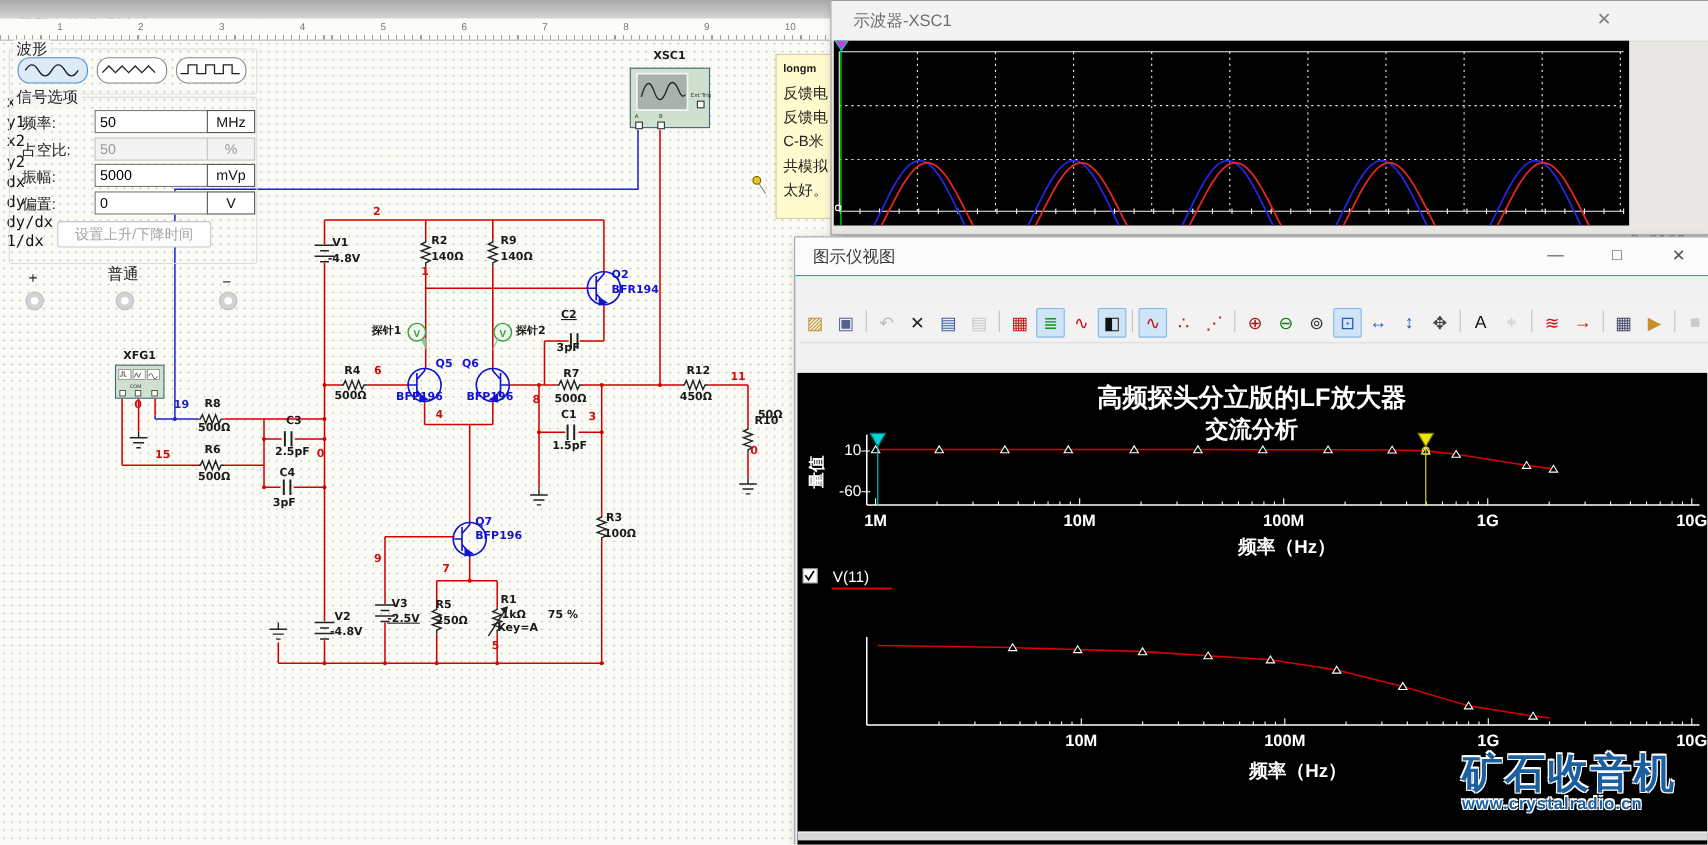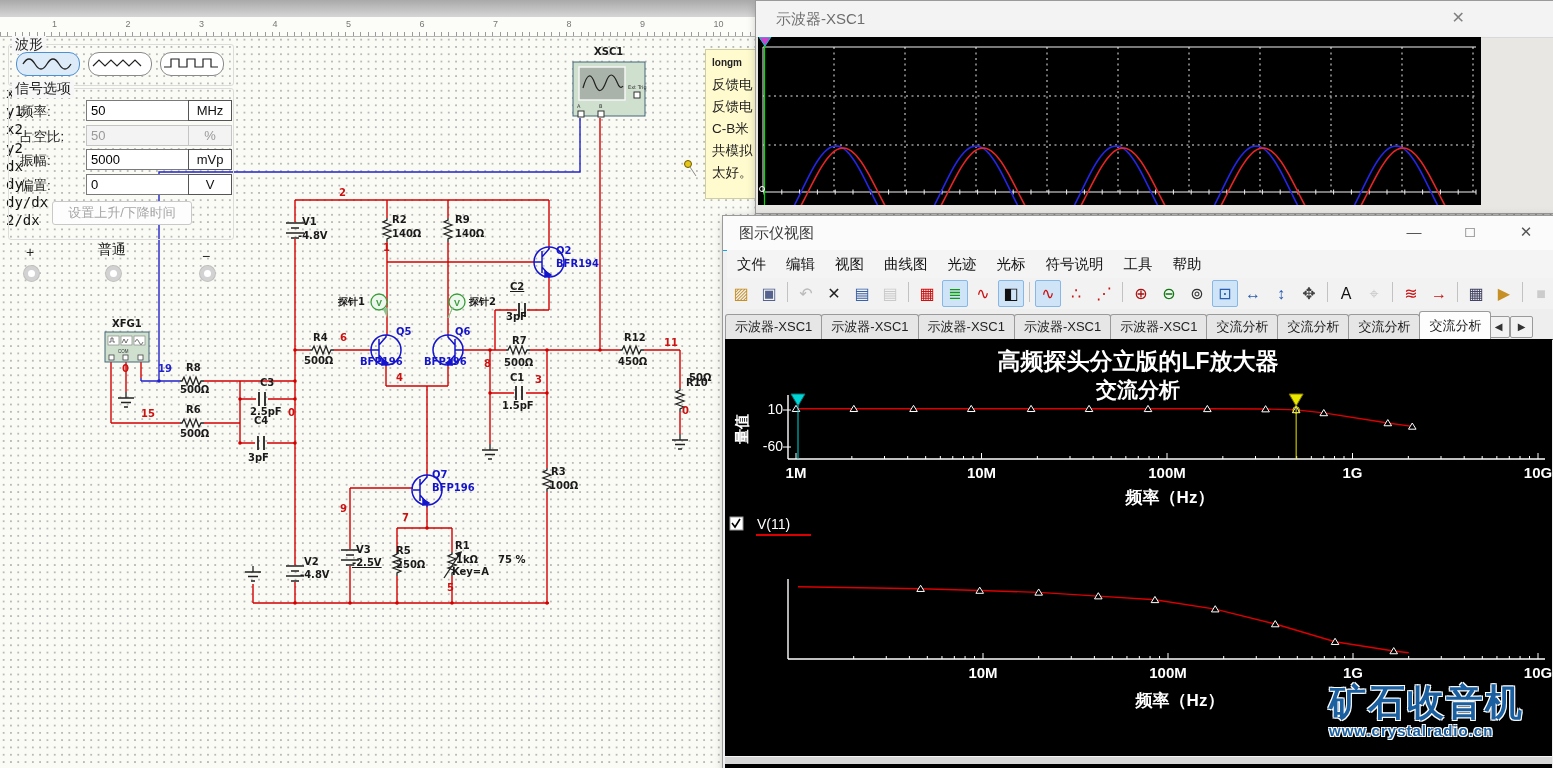--- a/index.html
+++ b/index.html
@@ -263,38 +263,38 @@
       <div class="slabel k" style="left: 112px; top: 282px;">XFG1</div>
       <div class="slabel n" style="left: 122px; top: 327px;">0</div>
       <div class="slabel nb" style="left: 158px; top: 327px;">19</div>
       <div class="slabel n" style="left: 141px; top: 372px;">15</div>
       <div class="slabel k" style="left: 186px; top: 326px;">R8</div>
       <div class="slabel k" style="left: 180px; top: 348px;">500Ω</div>
       <div class="slabel k" style="left: 186px; top: 368px;">R6</div>
       <div class="slabel k" style="left: 180px; top: 392px;">500Ω</div>
       <div class="slabel k" style="left: 260px; top: 341px;">C3</div>
       <div class="slabel k" style="left: 250px; top: 370px;">2.5pF</div>
-      <div class="slabel k" style="left: 254px; top: 379px;">C4</div>
+      <div class="slabel k" style="left: 254px; top: 389px;">C4</div>
       <div class="slabel k" style="left: 248px; top: 416px;">3pF</div>
       <div class="slabel n" style="left: 288px; top: 371px;">0</div>
       <div class="slabel k" style="left: 313px; top: 296px;">R4</div>
       <div class="slabel k" style="left: 304px; top: 319px;">500Ω</div>
       <div class="slabel n" style="left: 340px; top: 296px;">6</div>
       <div class="slabel k" style="left: 302px; top: 180px;">V1</div>
       <div class="slabel k" style="left: 298px; top: 194px;">-4.8V</div>
       <div class="slabel n" style="left: 339px; top: 151px;">2</div>
       <div class="slabel k" style="left: 392px; top: 178px;">R2</div>
       <div class="slabel k" style="left: 392px; top: 192px;">140Ω</div>
       <div class="slabel n" style="left: 383px; top: 206px;">1</div>
       <div class="slabel k" style="left: 455px; top: 178px;">R9</div>
       <div class="slabel k" style="left: 455px; top: 192px;">140Ω</div>
       <div class="slabel k" style="left: 338px; top: 260px;">探针1</div>
       <div class="slabel k" style="left: 469px; top: 260px;">探针2</div>
       <div class="slabel q" style="left: 396px; top: 290px;">Q5</div>
-      <div class="slabel q" style="left: 420px; top: 290px; margin-left: 35px;">Q6</div>
+      <div class="slabel q" style="left: 420px; top: 290px;">Q6</div>
       <div class="slabel q" style="left: 360px; top: 320px;">BFP196</div>
       <div class="slabel q" style="left: 424px; top: 320px;">BFP196</div>
       <div class="slabel q" style="left: 556px; top: 209px;">Q2</div>
       <div class="slabel q" style="left: 556px; top: 222px;">BFR194</div>
       <div class="slabel k" style="left: 510px; top: 245px; text-decoration: underline;">C2</div>
       <div class="slabel k" style="left: 506px; top: 275px;">3pF</div>
       <div class="slabel n" style="left: 396px; top: 336px;">4</div>
       <div class="slabel n" style="left: 484px; top: 322px;">8</div>
       <div class="slabel k" style="left: 510px; top: 336px;">C1</div>
       <div class="slabel k" style="left: 502px; top: 364px;">1.5pF</div>
@@ -398,26 +398,21 @@
     </div>
   </div>
 
   <div id="grapherwin" class="win">
     <div id="g-titlebar">
       <span id="g-title">图示仪视图</span>
       <span id="g-min" class="g-ctl">—</span>
       <span id="g-max" class="g-ctl">□</span>
       <span id="g-close" class="g-ctl">✕</span>
     </div>
-    <div id="g-menubar"><span class="gmenu">文件</span><span class="gmenu">编辑</span><span class="gmenu">视图</span><span class="gmenu">曲线图</span><span class="gmenu">光迹</span><span class="gmenu">光标</span><span class="gmenu">符号说明</span><span class="gmenu">工具</span><span class="gmenu">帮助</span></div>
     <div id="g-toolbar"><span class="ticon" style="color: rgb(198, 144, 38);">▨</span><span class="ticon" style="color: rgb(85, 98, 143);">▣</span><span class="tsep"></span><span class="ticon dis" style="color: rgb(119, 119, 119);">↶</span><span class="ticon" style="color: rgb(34, 34, 34);">✕</span><span class="ticon" style="color: rgb(58, 98, 168);">▤</span><span class="ticon dis" style="color: rgb(153, 153, 153);">▤</span><span class="tsep"></span><span class="ticon" style="color: rgb(204, 17, 17);">▦</span><span class="ticon act" style="color: rgb(17, 153, 17);">≣</span><span class="ticon" style="color: rgb(204, 17, 17);">∿</span><span class="ticon act" style="color: rgb(17, 17, 17);">◧</span><span class="tsep"></span><span class="ticon act" style="color: rgb(204, 17, 17);">∿</span><span class="ticon" style="color: rgb(204, 17, 17);">∴</span><span class="ticon" style="color: rgb(204, 17, 17);">⋰</span><span class="tsep"></span><span class="ticon" style="color: rgb(170, 17, 17);">⊕</span><span class="ticon" style="color: rgb(17, 119, 17);">⊖</span><span class="ticon" style="color: rgb(51, 51, 51);">⊚</span><span class="ticon act" style="color: rgb(42, 93, 176);">⊡</span><span class="ticon" style="color: rgb(42, 93, 176);">↔</span><span class="ticon" style="color: rgb(42, 93, 176);">↕</span><span class="ticon" style="color: rgb(68, 68, 68);">✥</span><span class="tsep"></span><span class="ticon" style="color: rgb(17, 17, 17);">A</span><span class="ticon dis" style="color: rgb(153, 153, 153);">⌖</span><span class="tsep"></span><span class="ticon" style="color: rgb(204, 17, 17);">≋</span><span class="ticon" style="color: rgb(204, 17, 17);">→</span><span class="tsep"></span><span class="ticon" style="color: rgb(68, 68, 102);">▦</span><span class="ticon" style="color: rgb(198, 144, 38);">▶</span><span class="tsep"></span><span class="ticon dis" style="color: rgb(160, 160, 160);">■</span></div>
-    <div id="g-tabs">
-      <span class="gtab">示波器-XSC1</span><span class="gtab">示波器-XSC1</span><span class="gtab">示波器-XSC1</span><span class="gtab">示波器-XSC1</span><span class="gtab">示波器-XSC1</span><span class="gtab">交流分析</span><span class="gtab">交流分析</span><span class="gtab">交流分析</span><span class="gtab active">交流分析</span><span id="tab-left" class="tab-arrow">◀</span>
-      <span id="tab-right" class="tab-arrow">▶</span>
-    </div>
     <div id="g-content">
       <svg id="plots-svg" width="827" height="430" viewBox="0 0 827 430">
           <text x="413" y="30" fill="#fff" font-size="23" text-anchor="middle" font-family="&quot;Liberation Sans&quot;,sans-serif" font-weight="700">高频探头分立版的LF放大器</text>
           <text x="413" y="58" fill="#fff" font-size="21" text-anchor="middle" font-family="&quot;Liberation Sans&quot;,sans-serif" font-weight="700">交流分析</text>
           <text fill="#fff" font-size="15" text-anchor="middle" font-weight="700" transform="translate(22,90) rotate(-90)" font-family="&quot;Liberation Sans&quot;,sans-serif">量值</text>
           <line x1="63" y1="56" x2="63" y2="120" stroke="#fff" stroke-width="1.4"></line>
           <line x1="63" y1="120" x2="820" y2="120" stroke="#fff" stroke-width="1.4"></line>
           <text x="58" y="75" fill="#fff" font-size="14" text-anchor="end" font-family="&quot;Liberation Sans&quot;,sans-serif" font-weight="400">10</text>
           <text x="58" y="112.03" fill="#fff" font-size="14" text-anchor="end" font-family="&quot;Liberation Sans&quot;,sans-serif" font-weight="400">-60</text>
           <line x1="58" y1="71" x2="66" y2="71" stroke="#fff"></line>
@@ -578,21 +573,21 @@
         </div>
         <div class="crow">
           <span class="clabel">dy</span>
           <span class="cvalue">-2.9197</span>
         </div>
         <div class="crow">
           <span class="clabel">dy/dx</span>
           <span class="cvalue">-5.8887n</span>
         </div>
         <div class="crow">
-          <span class="clabel">2/dx</span>
+          <span class="clabel">1/dx</span>
           <span class="cvalue">2.0169n</span>
         </div>
       </div>
   </div>
 
   <div id="fgwin">
     <span id="fg-title">函数发生器-XFG1</span>
     <span id="fg-close">✕</span>
 
     <span class="glabel" style="left:12px;top:36px;">波形</span>

